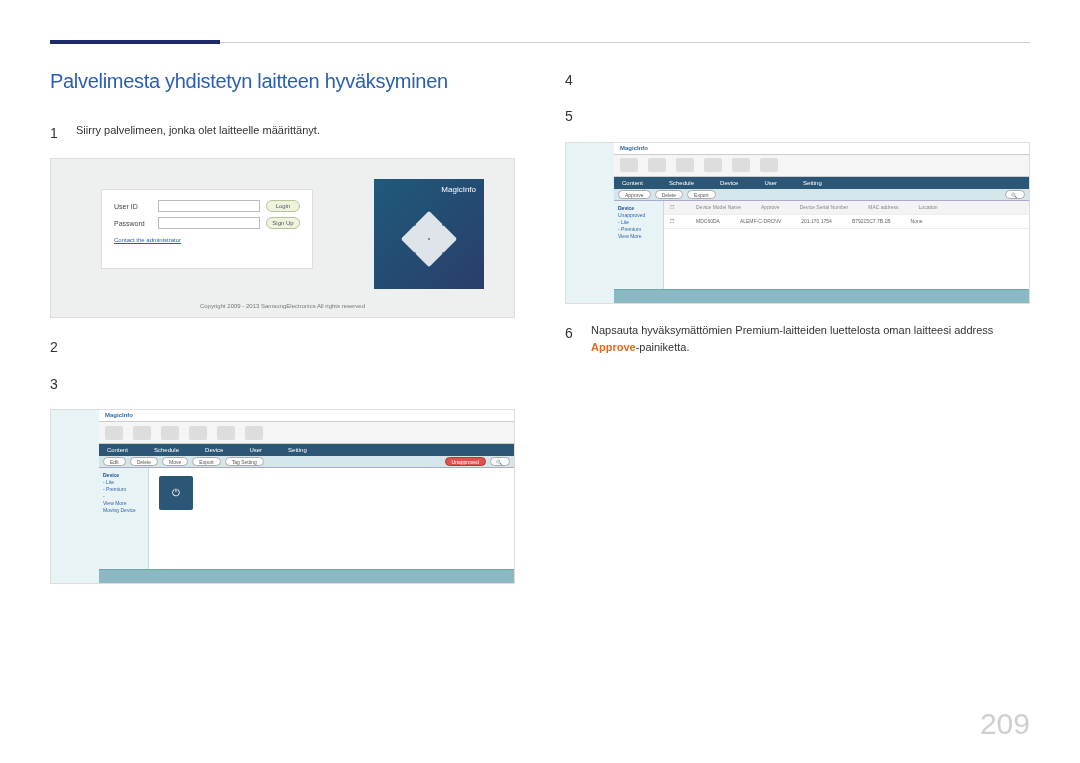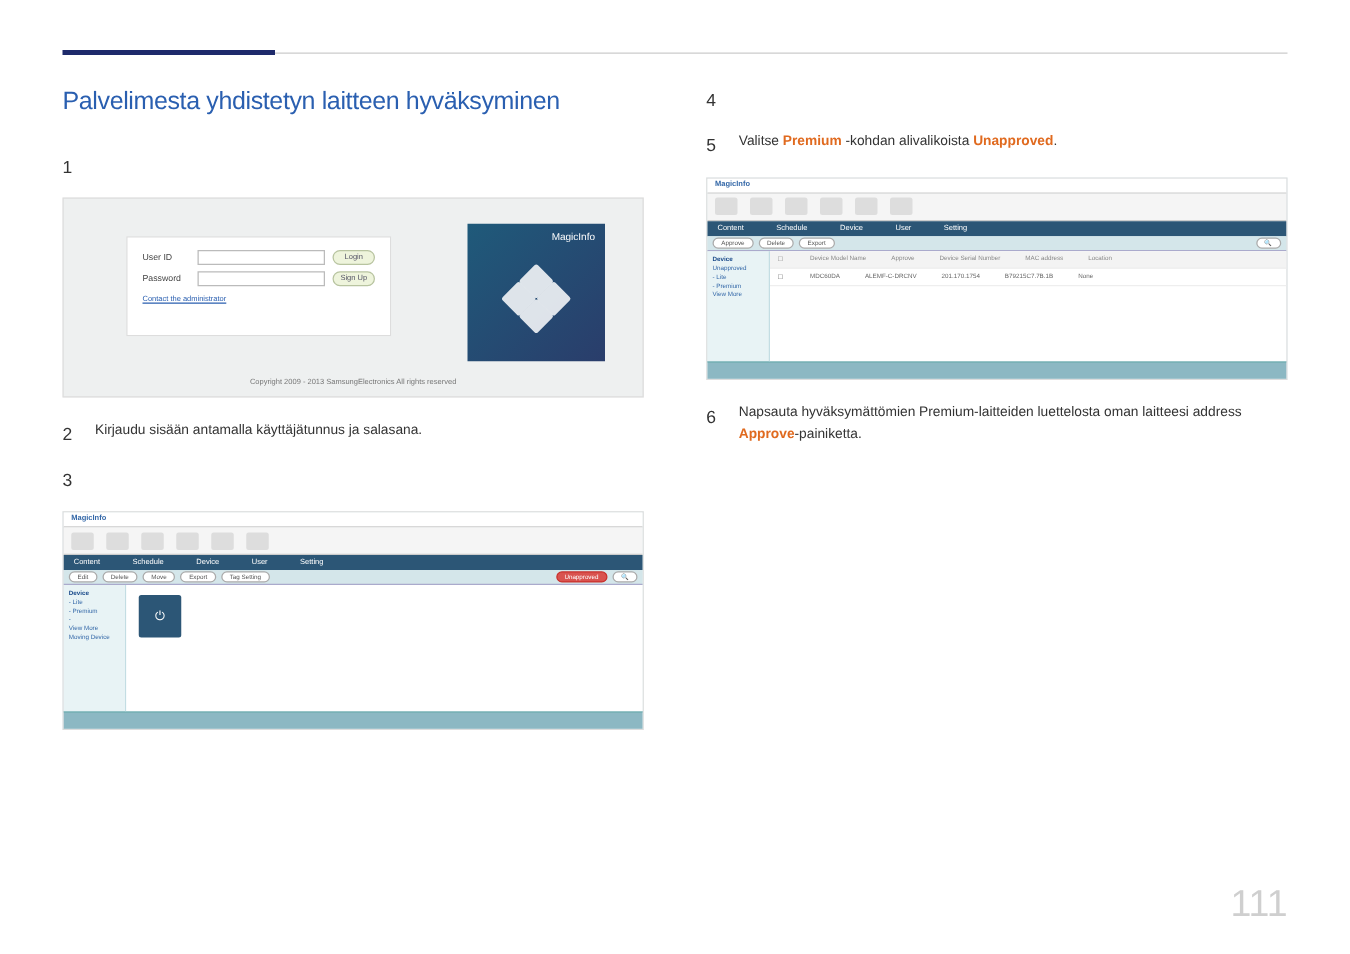--- a/index.html
+++ b/index.html
@@ -60,20 +60,21 @@
     flex-shrink: 0;
   }
   .step-text { flex: 1; color: #333; }
   .kw { color: #e06a1f; font-weight: 600; }
   .shot {
     margin: 10px 0 18px 0;
     border: 1px solid #ddd;
     background: #e8f3f5;
     width: 100%;
     position: relative;
+    padding-left: 48px;
   }
   
   .shot1 { height: 160px; background: #eef0f0; }
   .login-card {
     position: absolute; left: 50px; top: 30px; width: 212px; height: 80px;
     background: #fff; border: 1px solid #ddd; padding: 10px 12px; font-size: 7px;
   }
   .login-row { display: flex; align-items: center; gap: 6px; margin-bottom: 5px; }
   .login-row label { width: 38px; color:#444; }
   .login-row input { flex:1; height:12px; border:1px solid #bbb; font-size:7px; padding:0 2px; }
@@ -119,20 +120,21 @@
   <div class="thin-rule"></div>
 </div>
 
 <div class="columns">
 
   <div class="col">
     <h2 class="heading">Palvelimesta yhdistetyn laitteen hyväksyminen</h2>
 
     <div class="step">
       <div class="step-num">1</div>
+      <div class="step-text">Siirry palvelimeen, jonka olet laitteelle määrittänyt.</div>
     </div>
 
     <div class="shot shot1">
       <div class="login-card">
         <div class="login-row">
           <label>User ID</label>
           <input style="">
           <div class="login-btn">Login</div>
         </div>
         <div class="login-row">
@@ -149,21 +151,20 @@
           <div class="sq" style="left:6px;top:14px"></div>
           <div class="sq" style="left:34px;top:14px"></div>
           <div class="sq" style="left:20px;top:28px"></div>
         </div>
       </div>
       <div class="copyright-bar">Copyright 2009 - 2013 SamsungElectronics All rights reserved</div>
     </div>
 
     <div class="step">
       <div class="step-num">2</div>
-      <div class="step-text">Kirjaudu sisään antamalla käyttäjätunnus ja salasana.</div>
     </div>
 
     <div class="step">
       <div class="step-num">3</div>
     </div>
 
     <div class="shot shot2">
       <div class="app-top">MagicInfo</div>
       <div class="app-tabs">
         <div class="tab-ic"></div>
@@ -209,23 +210,20 @@
     </div>
   </div>
 
   <div class="col">
     <div class="step">
       <div class="step-num">4</div>
     </div>
 
     <div class="step">
       <div class="step-num">5</div>
-      <div class="step-text">
-        <span>Valitse </span><span class="kw">Premium</span><span> -kohdan alivalikoista </span><span class="kw">Unapproved</span><span>.</span>
-      </div>
     </div>
 
     <div class="shot shot3">
       <div class="app-top">MagicInfo</div>
       <div class="app-tabs">
         <div class="tab-ic"></div>
         <div class="tab-ic"></div>
         <div class="tab-ic"></div>
         <div class="tab-ic"></div>
         <div class="tab-ic"></div>
@@ -277,13 +275,13 @@
 
     <div class="step">
       <div class="step-num">6</div>
       <div class="step-text">
         <span>Napsauta hyväksymättömien Premium-laitteiden luettelosta oman laitteesi address </span><span class="kw">Approve</span><span>-painiketta.</span>
       </div>
     </div>
   </div>
 </div>
 
-<div class="page-num">111</div>
+<div class="page-num">209</div>
 
 </body></html>

